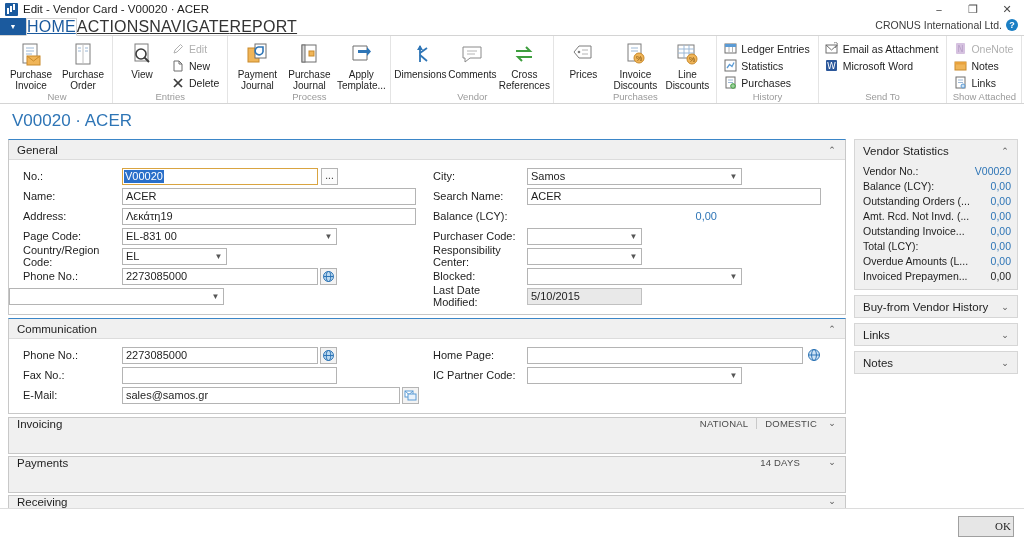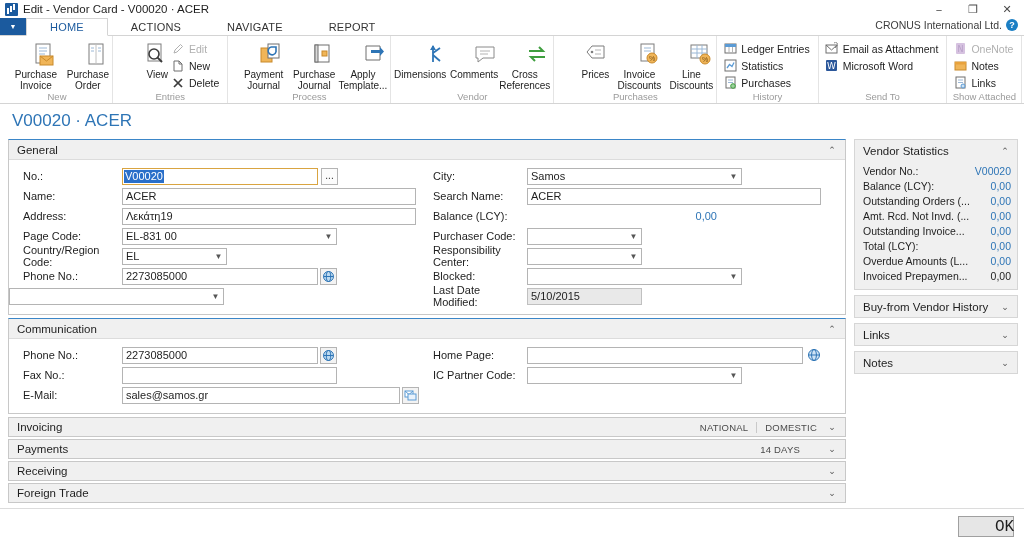--- a/index.html
+++ b/index.html
@@ -38,22 +38,22 @@
   
   .ribbon-tabs {
     height: 18px; display: flex; align-items: stretch;
     border-bottom: 1px solid #d4d4d4; background: #fff; position: relative;
   }
   .ribbon-menu-btn {
     width: 26px; background: #1b5a9e; color: #fff;
     display: flex; align-items: center; justify-content: center; font-size: 7px;
   }
   .rtab {
-    padding: 0 23px; display: flex; align-items: center;
-    font-size: 11px; color: #333; letter-spacing: .2px;
+    padding: 0 0; display: flex; align-items: center;
+    font-size: 16px; color: #333; letter-spacing: .2px; text-decoration: underline;
   }
   .rtab.active {
     background: #fff; border: 1px solid #d4d4d4; border-bottom: 1px solid #fff;
     margin-bottom: -1px; color: #1b5a9e;
   }
   .company-label {
     position: absolute; right: 6px; top: 1px; font-size: 10.5px;
     color: #3c3c3c; display: flex; align-items: center; gap: 4px;
   }
   .help-dot {
@@ -72,21 +72,21 @@
     display: flex; flex-direction: column; justify-content: space-between;
     border-right: 1px solid #e4e4e4; padding: 2px 3px 0 3px; position: relative;
   }
   .rgroup:last-child { border-right: none; }
   .rgroup-items { display: flex; align-items: flex-start; height: 54px; }
   .rgroup-label {
     text-align: center; font-size: 9.5px; color: #9a9a9a;
     height: 12px; line-height: 12px;
   }
   .big-btn {
-    width: 52px; display: flex; flex-direction: column; align-items: flex-end;
+    width: 52px; display: flex; flex-direction: column; align-items: center;
     padding-top: 3px; cursor: default;
   }
   .big-btn .glyph { height: 27px; display: flex; align-items: center; }
   .big-btn .lbl {
     font-size: 10px; line-height: 11px; text-align: center; color: #1e1e1e;
     white-space: pre-line; margin-top: 1px;
   }
   .small-col { display: flex; flex-direction: column; padding-top: 2px; }
   .small-btn {
     display: flex; align-items: center; gap: 4px; height: 17px;
@@ -146,22 +146,22 @@
     display: flex; align-items: center; justify-content: center; line-height: 6px;
   }
   .assist-btn {
     width: 17px; height: 17px; margin-left: 2px; border: 1px solid #b4b4b4;
     background: #f3f3f3; display: flex; align-items: center; justify-content: center;
   }
   .linkval { color: #2e75b6; font-size: 11px; text-align: right; }
 
   
   .ctab {
-    height: 20px; border: 1px solid #c8c8c8; background: #f0f0f0;
-    display: flex; align-items: center; padding: 0 6px 0 8px;
+    height: 37px; border: 1px solid #c8c8c8; background: #f0f0f0;
+    display: flex; align-items: flex-start; padding: 0 6px 0 8px;
     font-size: 11.5px; color: #1e1e1e; margin-bottom: 2px;
   }
   .ctab .ctitle { flex: 1; }
   .ctab .csum { display: flex; align-items: center; font-size: 9.5px; color: #4a4a4a; letter-spacing: .2px; }
   .ctab .csum span { padding: 0 8px; border-left: 1px solid #c9c9c9; }
   .ctab .csum span.first { border-left: none; }
 
   
   .fbox { border: 1px solid #d6d6d6; background: #f0f0f0; margin-bottom: 5px; }
   .fbox-head {
@@ -176,21 +176,21 @@
   .statrow .sv.plain { color: #1e1e1e; }
 
   
   .footer {
     position: absolute; left: 0; right: 0; bottom: 0; height: 35px;
     border-top: 1px solid #dcdcdc; background: #fff;
     display: flex; align-items: center; justify-content: flex-end; padding-right: 10px;
   }
   .ok-btn {
     width: 56px; height: 21px; border: 1px solid #a0a0a0; background: #e6e6e6;
-    font-family: Liberation Mono, monospace; font-size: 16px; color: #1e1e1e; padding-left: 36px;
+    font-family: Liberation Serif, serif; font-size: 11px; color: #1e1e1e; padding-left: 36px;
   }
 </style>
 </head>
 <body>
 
 <div id="app">
 
   <div class="titlebar">
     <div class="appicon"></div>
     <div class="ttl">Edit - Vendor Card - V00020 · ACER</div>

